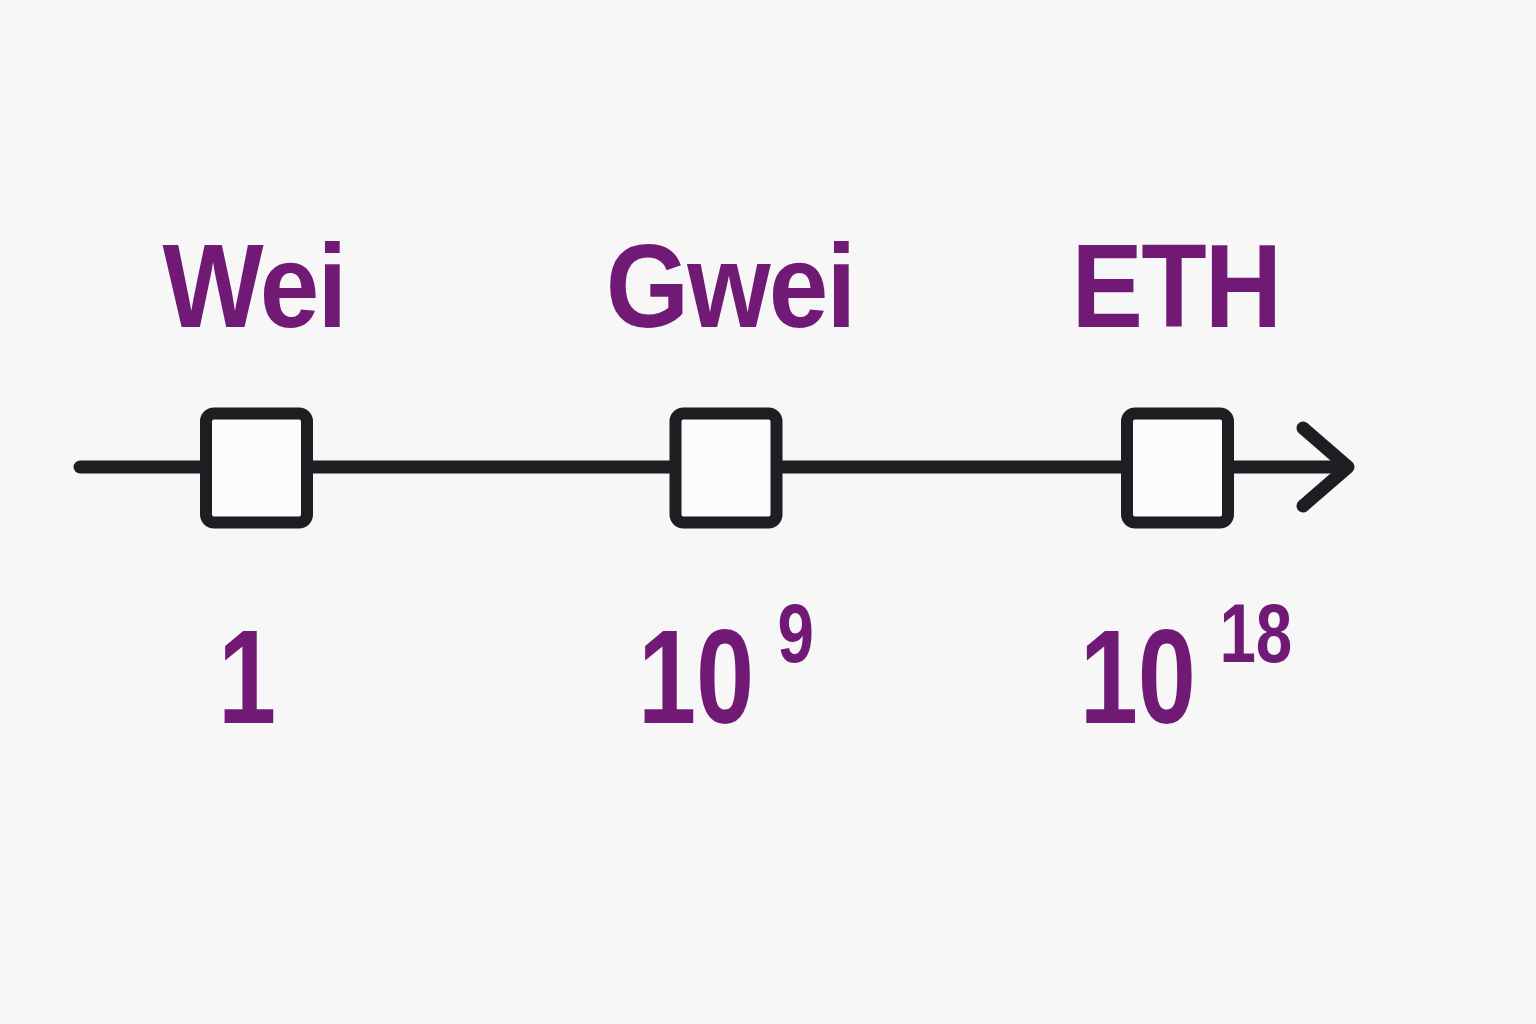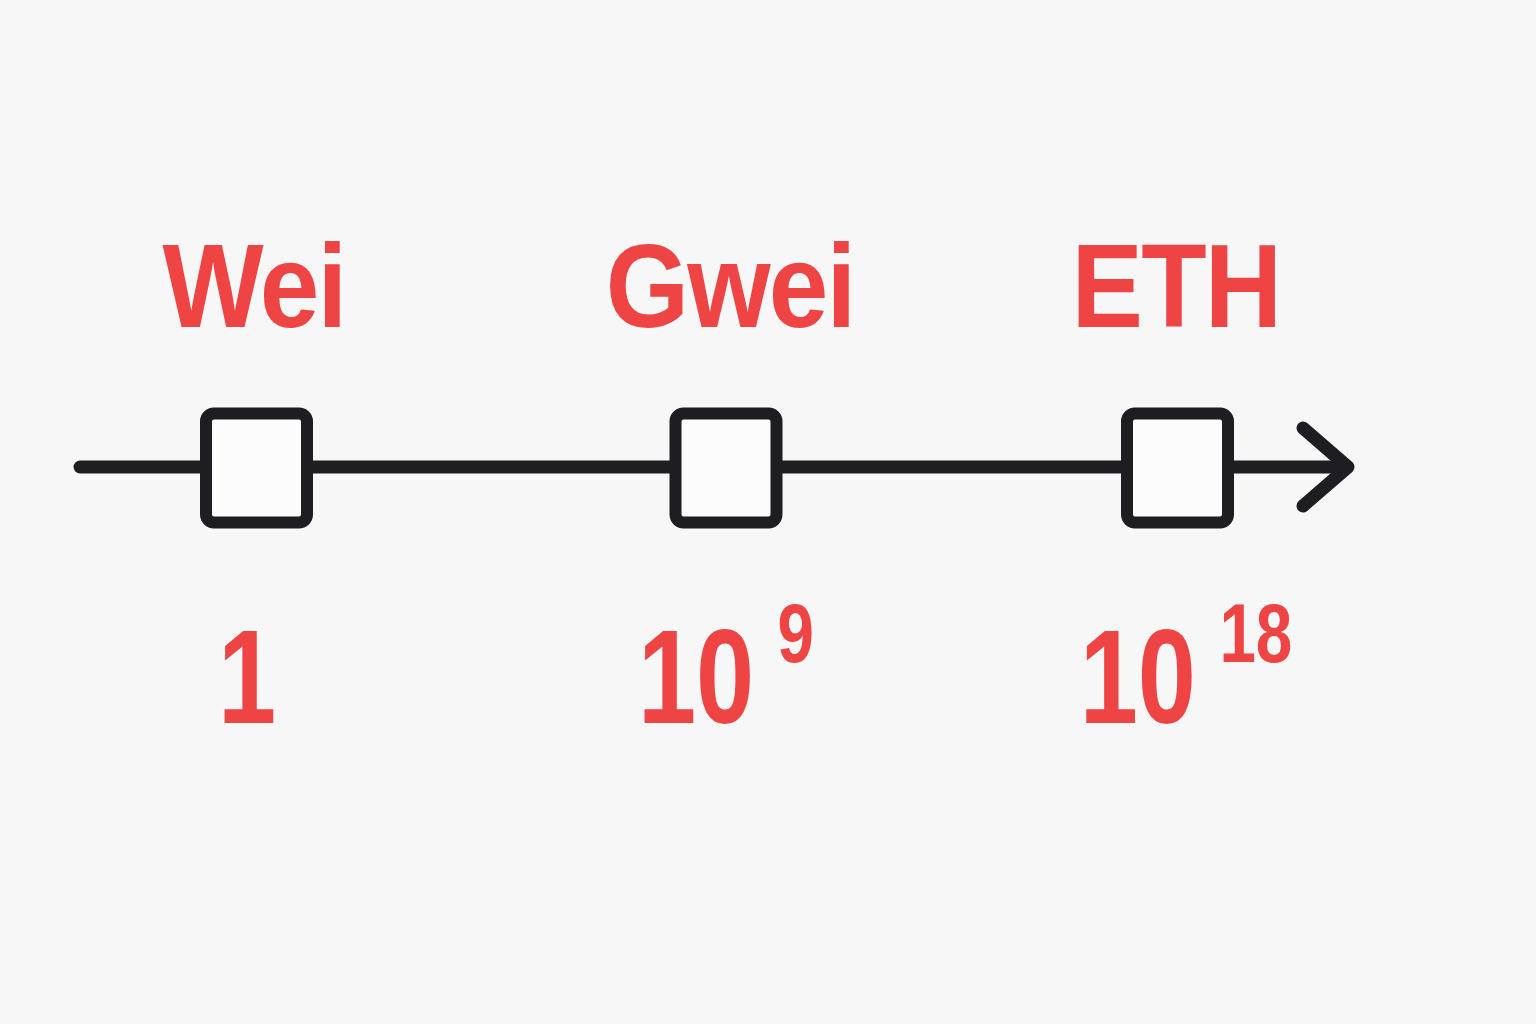--- a/index.html
+++ b/index.html
@@ -6,21 +6,21 @@
     margin: 0;
     padding: 0;
   }
   .canvas {
     position: relative;
     width: 1536px;
     height: 1024px;
     background: #f7f7f8;
     overflow: hidden;
     font-family: "Liberation Sans", sans-serif;
-    color: #ef4444;
+    color: #701a75;
   }
   .axis-svg {
     position: absolute;
     left: 0;
     top: 0;
   }
   .unit-label {
     position: absolute;
     top: 226px;
     line-height: 1;

